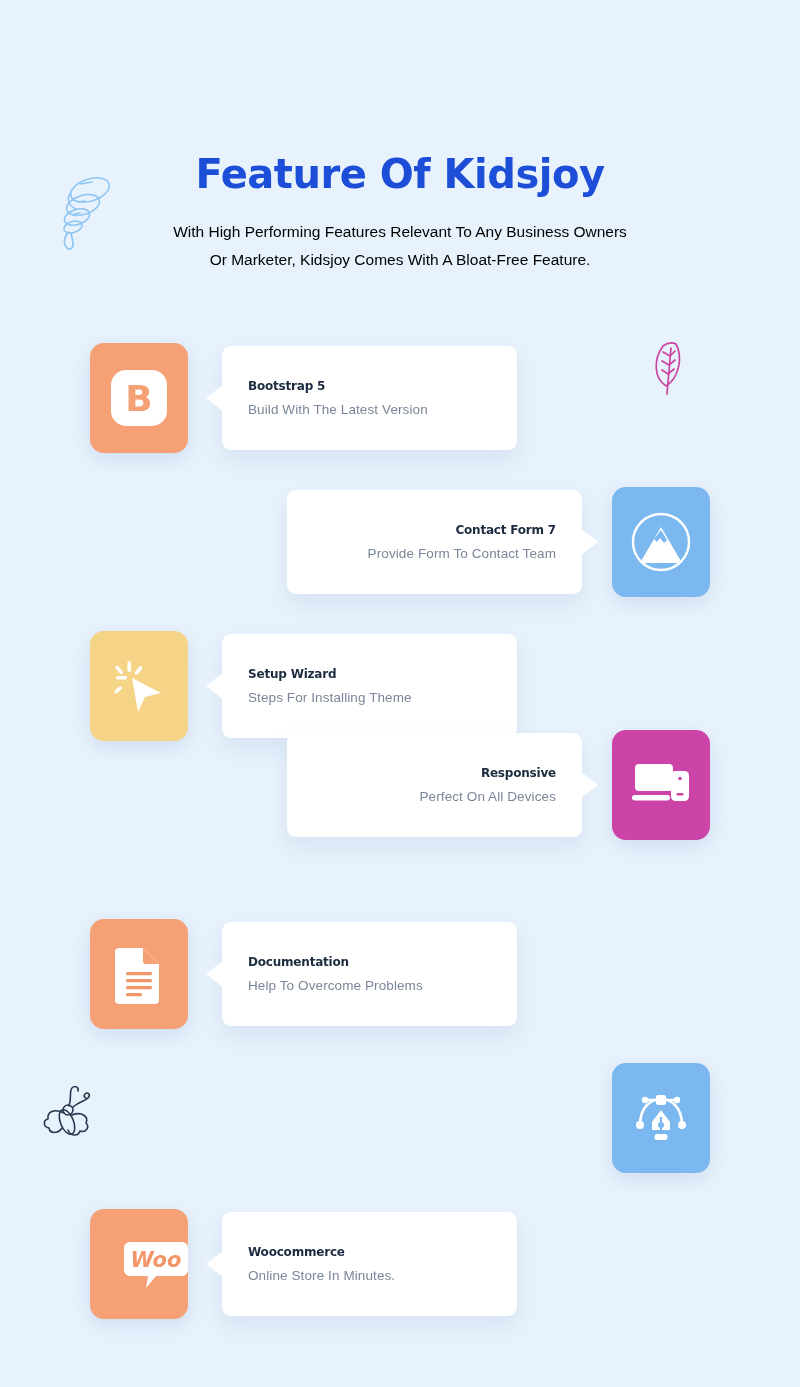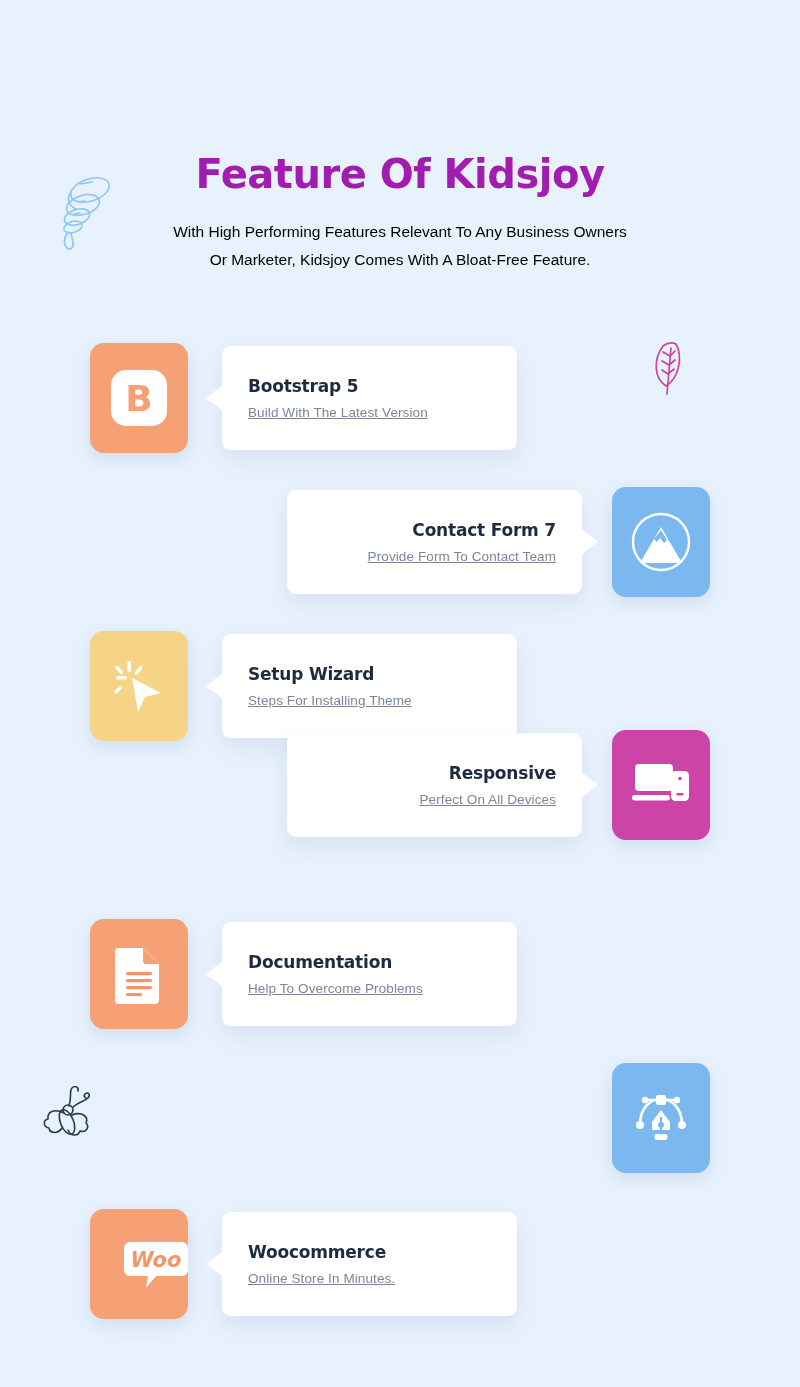--- a/index.html
+++ b/index.html
@@ -40,21 +40,21 @@
     top: 150px;
     left: 0;
     width: 800px;
     text-align: center;
   }
 
   #page-title {
     font-family: "DejaVu Sans", sans-serif;
     font-size: 40px;
     font-weight: 700;
-    color: #a21caf;
+    color: #1d4ed8;
     letter-spacing: -0.5px;
     line-height: 1.2;
   }
 
   #subtitle {
     margin-top: 20px;
     font-size: 15.5px;
     line-height: 28px;
     color: #000000;
     font-weight: 400;
@@ -121,32 +121,31 @@
     border-right: 17px solid #ffffff;
   }
   .feature-row.right .info-card::before {
     right: -16px;
     transform: translateY(-50%);
     border-left: 17px solid #ffffff;
   }
 
   .card-title {
     font-family: "DejaVu Sans", sans-serif;
-    font-size: 17px;
+    font-size: 12px;
     font-weight: 700;
     color: #1c2b40;
     letter-spacing: -0.2px;
     margin-bottom: 9px;
   }
   .card-desc {
     font-size: 13.5px;
     color: #7a8699;
     font-weight: 400;
     letter-spacing: 0.1px;
-    text-decoration: underline;
   }
 </style>
 </head>
 <body>
 
 <div id="page">
 
   <svg id="zigzag" viewBox="0 0 800 42" preserveAspectRatio="none">
     <path d="M0,42 L0,40 L25,14 L50,40 L75,14 L100,40 L125,14 L150,40 L175,14 L200,40
              L225,14 L250,40 L275,14 L300,40 L325,14 L350,40 L375,14 L400,40

